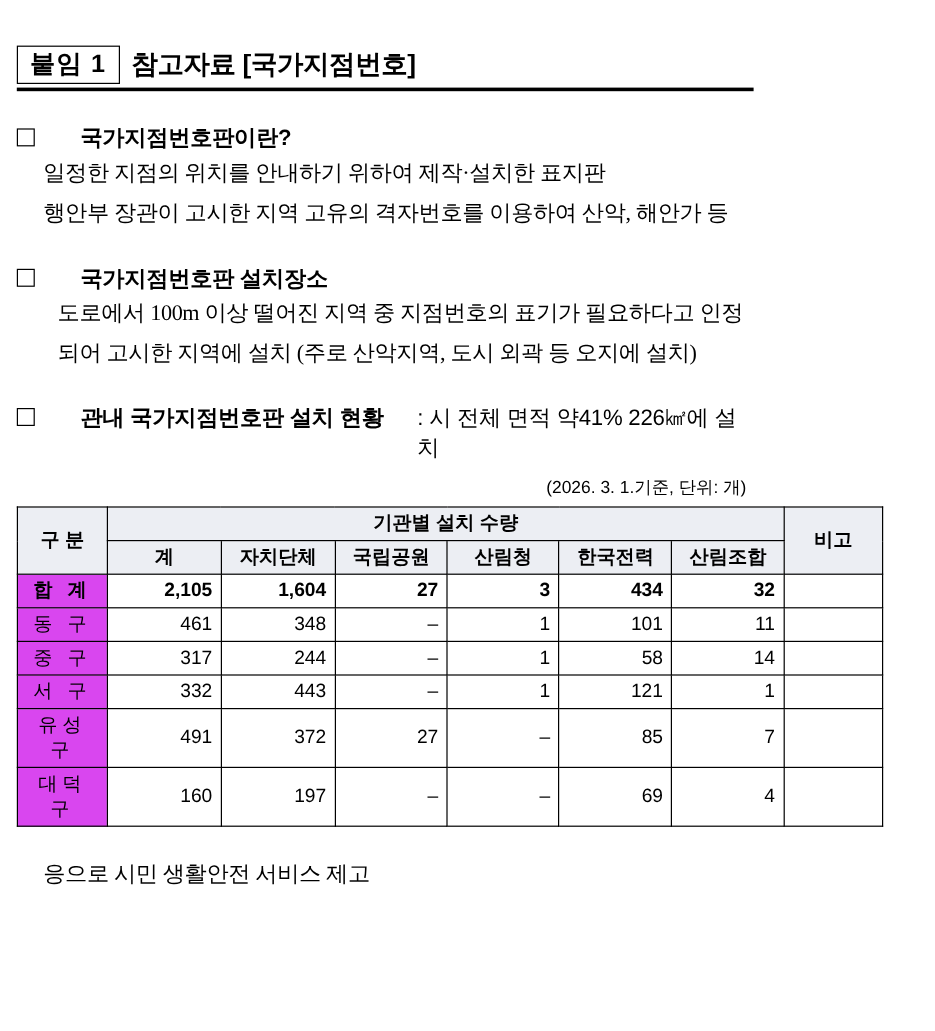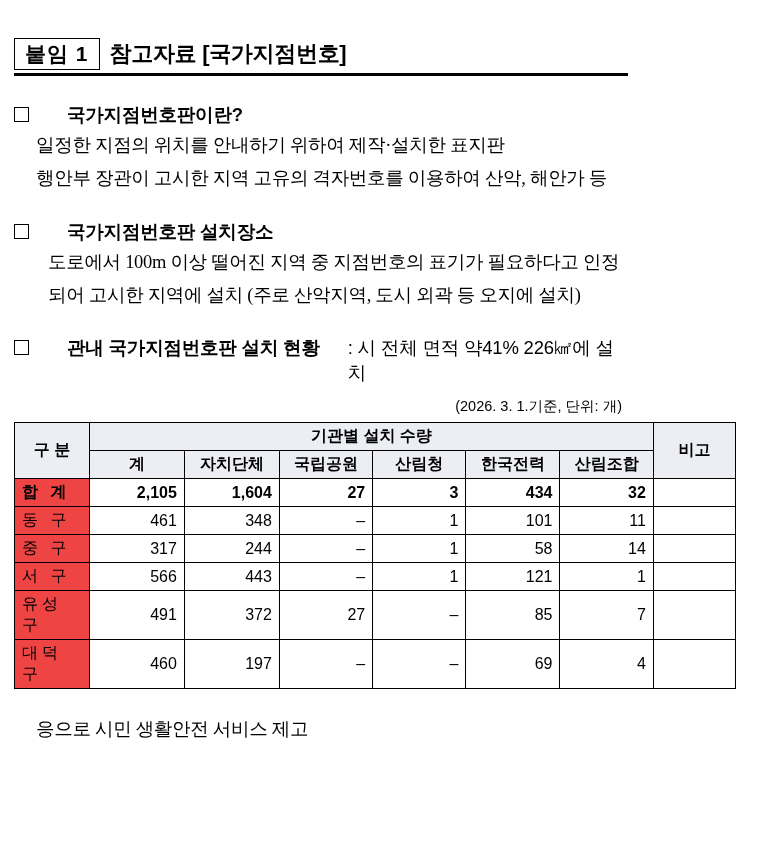--- a/index.html
+++ b/index.html
@@ -112,23 +112,24 @@
     padding: 3px 7px;
     height: 26px;
     box-sizing: border-box;
   }
   table.stats thead th {
     text-align: center;
     font-weight: bold;
     background: #eceef3;
   }
   td.region {
+    text-align: center;
     letter-spacing: 4px;
     padding-left: 11px;
-    background: #ef4444;
+    background: #d946ef;
     font-weight: normal;
   }
   tr.total td { font-weight: bold; }
   tr.total td.region { font-weight: bold; }
   td.num { text-align: right; padding-right: 10px; }
   td.blank { background: #ffffff; }
   .col-gubun { width: 78px; }
   .col-num  { width: 98px; }
   .col-bigo { width: 86px; }
 </style>
@@ -214,41 +215,41 @@
           <td class="num">317</td>
           <td class="num">244</td>
           <td class="num">–</td>
           <td class="num">1</td>
           <td class="num">58</td>
           <td class="num">14</td>
           <td class="blank"></td>
         </tr>
         <tr>
           <td class="region">서  구</td>
-          <td class="num">566</td>
+          <td class="num">332</td>
           <td class="num">443</td>
           <td class="num">–</td>
           <td class="num">1</td>
           <td class="num">121</td>
           <td class="num">1</td>
           <td class="blank"></td>
         </tr>
         <tr>
           <td class="region">유성구</td>
           <td class="num">491</td>
           <td class="num">372</td>
           <td class="num">27</td>
           <td class="num">–</td>
           <td class="num">85</td>
           <td class="num">7</td>
           <td class="blank"></td>
         </tr>
         <tr>
           <td class="region">대덕구</td>
-          <td class="num">460</td>
+          <td class="num">160</td>
           <td class="num">197</td>
           <td class="num">–</td>
           <td class="num">–</td>
           <td class="num">69</td>
           <td class="num">4</td>
           <td class="blank"></td>
         </tr>
       </tbody>
     </table>
   </div>

